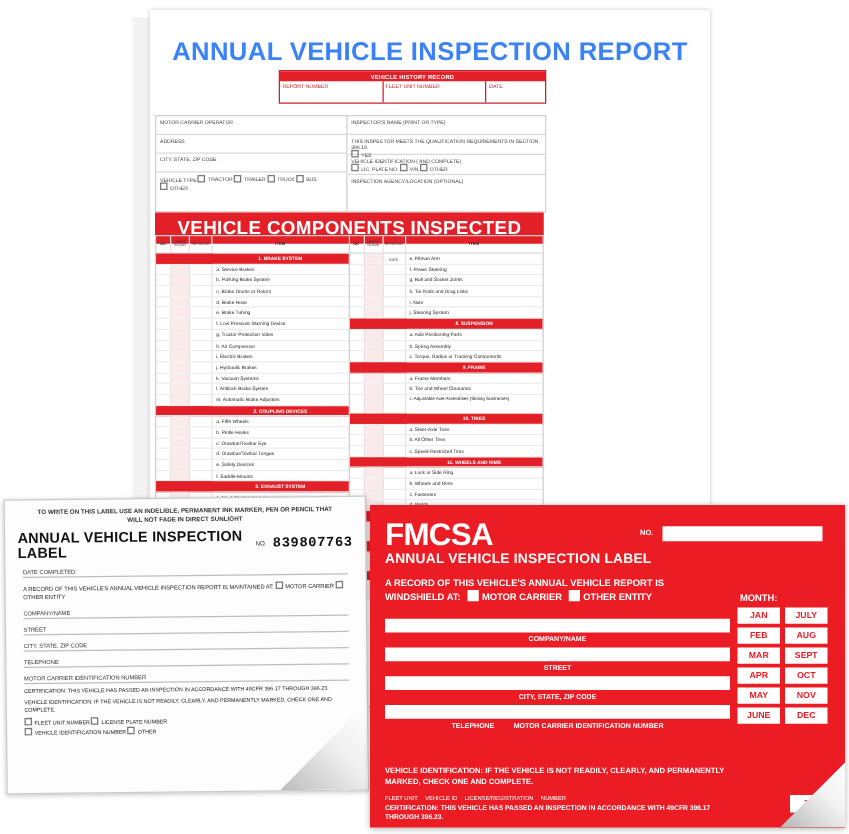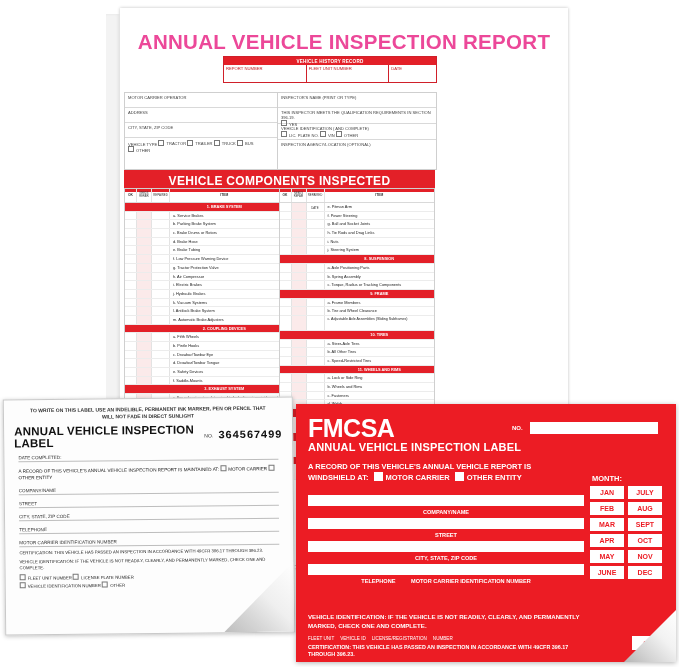--- a/index.html
+++ b/index.html
@@ -1,40 +1,40 @@
 <!DOCTYPE html>
 <html><head>
 <meta charset="utf-8">
 <style>
   html,body{margin:0;padding:0;}
   body{width:679px;height:667px;background:#ffffff;font-family:"Liberation Sans",sans-serif;position:relative;overflow:hidden;}
   .sheet{position:absolute;left:120px;top:8px;width:448px;height:560px;background:#fff;box-shadow:0 0 3px rgba(0,0,0,.25);}
   .sheet:before{content:"";position:absolute;left:-14px;top:6px;width:14px;height:548px;background:#f3f3f3;box-shadow:inset -2px 0 3px rgba(0,0,0,.07);}
-  .title{position:absolute;left:0;top:22px;width:448px;text-align:center;font-size:20.5px;font-weight:bold;letter-spacing:.3px;color:#ec4899;}
+  .title{position:absolute;left:0;top:22px;width:448px;text-align:center;font-size:20.5px;font-weight:bold;letter-spacing:.3px;color:#3b82f6;}
 
   
   .vhr{position:absolute;left:223px;top:56px;width:212px;border:1px solid #d0202a;}
   .vhr .hdr{background:#e32028;color:#fff;font-size:4.6px;font-weight:bold;text-align:center;padding:1.6px 0;letter-spacing:.2px;}
   .vhr .row{display:flex;height:17px;}
   .vhr .cell{flex:1;border-right:1px solid #d0202a;font-size:4.2px;color:#c01c24;padding:1px 2px;}
   .vhr .cell:last-child{border-right:none;}
   .vhr .cell.small{flex:.55;}
 
   
   .carrier{position:absolute;left:124px;top:92px;width:311px;height:76px;border:1px solid #cfcfcf;display:flex;}
   .carrier .left{width:152px;border-right:1px solid #cfcfcf;}
   .carrier .right{flex:1;}
   .fld{border-bottom:1px solid #d9d9d9;height:15px;font-size:4.1px;color:#444;padding:1.5px 3px;box-sizing:border-box;}
   .fld:last-child{border-bottom:none;}
   .fld.tall{height:16px;}
   .chk{display:inline-block;width:4px;height:4px;border:.6px solid #777;margin-right:2px;vertical-align:-0.5px;}
   .opts{font-size:4.1px;color:#444;}
 
   
-  .band{position:absolute;left:124px;top:170px;width:311px;background:#e32028;color:#fff;text-align:center;font-size:12px;font-weight:bold;padding:4px 0;letter-spacing:.3px;}
+  .band{position:absolute;left:124px;top:170px;width:311px;background:#e32028;color:#fff;text-align:center;font-size:15px;font-weight:bold;padding:4px 0;letter-spacing:.3px;}
 
   
   .tbl{position:absolute;left:124px;top:188px;width:311px;height:378px;display:flex;border:1px solid #cfcfcf;box-sizing:border-box;}
   .col{width:50%;box-sizing:border-box;}
   .col.first{border-right:1px solid #cfcfcf;}
   .colhdr{display:flex;font-size:3.3px;color:#333;border-bottom:1px solid #d9d9d9;height:13px;align-items:center;}
   .colhdr .ok{width:11px;text-align:center;font-weight:bold;border-right:1px solid #e3e3e3;height:100%;line-height:13px;}
   .colhdr .nr{width:14px;text-align:center;border-right:1px solid #e3e3e3;height:100%;display:flex;align-items:center;justify-content:center;line-height:1.05;font-size:2.6px;}
   .colhdr .dt{width:17px;text-align:center;border-right:1px solid #e3e3e3;height:100%;line-height:13px;font-size:2.9px;}
   .colhdr .it{flex:1;text-align:center;font-weight:bold;height:100%;line-height:13px;}
@@ -506,21 +506,21 @@
         </div>
       </div>
   </div>
 </div>
 
 <div class="lbl-card">
   <div class="note">TO WRITE ON THIS LABEL USE AN INDELIBLE, PERMANENT INK MARKER, PEN OR PENCIL THAT WILL NOT FADE IN DIRECT SUNLIGHT</div>
   <div class="ttl">
     <span class="t">ANNUAL VEHICLE INSPECTION LABEL</span>
     <span class="no">NO.</span>
-    <span class="num">364567499</span>
+    <span class="num">839807763</span>
   </div>
   <div class="lbl-line">DATE COMPLETED:</div>
   <div class="lbl-txt">
     <span>A RECORD OF THIS VEHICLE'S ANNUAL VEHICLE INSPECTION REPORT IS MAINTAINED AT:</span>
     <span class="chk"></span><span>MOTOR CARRIER</span>
     <span class="chk"></span><span>OTHER ENTITY</span>
   </div>
   <div class="lbl-line">COMPANY/NAME</div>
   <div class="lbl-line">STREET</div>
   <div class="lbl-line">CITY, STATE, ZIP CODE</div>

